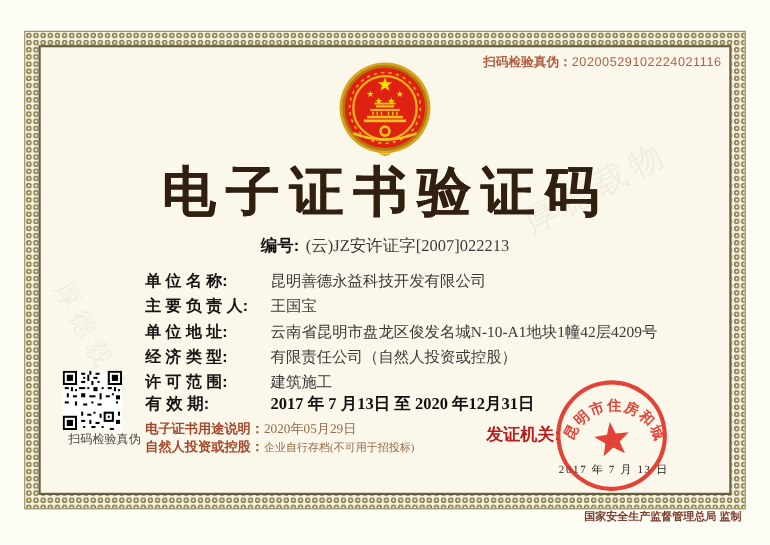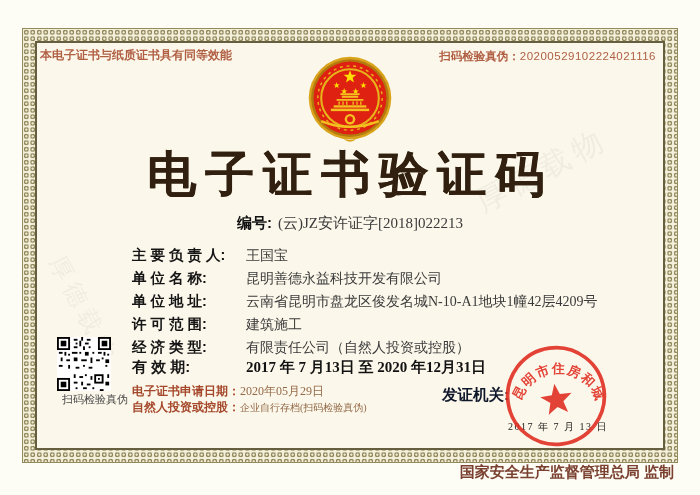--- a/index.html
+++ b/index.html
@@ -29,42 +29,41 @@
   .validity{left:132px;top:358px;white-space:nowrap;}
   .validity .flabel{font-size:15px;}
   .validity .vv{font-weight:700;font-size:15px;color:#111;font-family:"Liberation Serif",serif;}
   .edates{left:132px;top:382px;}
   .eline{height:16px;line-height:16px;white-space:nowrap;}
   .elabel{color:#a5472a;font-weight:700;font-size:12px;}
   .evalue{color:#946a48;font-size:12px;font-family:"Liberation Serif",serif;text-align:center;}
   .evalue.small{font-size:10px;}
   .qr{left:57px;top:337px;width:54px;height:54px;background:#fff;}
   .qrcap{left:40px;top:392px;width:88px;text-align:right;font-size:11px;color:#4a4a4a;}
-  .issuer{left:442px;top:385px;font-size:15.5px;font-weight:700;color:#0f172a;}
+  .issuer{left:442px;top:385px;font-size:15.5px;font-weight:700;color:#b91c1c;}
   .issuedate{left:508px;top:420px;font-size:10px;color:#1a1a1a;letter-spacing:1.5px;
              font-family:"Liberation Serif",serif;z-index:2;}
   .seal{left:504px;top:344px;width:104px;height:104px;transform:rotate(-8deg);
         opacity:.88;z-index:3;pointer-events:none;}
-  .footer{right:26px;top:463px;font-size:15px;font-weight:700;color:#7a4030;}
+  .footer{right:26px;top:463px;font-size:10px;font-weight:700;color:#7a4030;}
   .wm{color:#8a8a8a;opacity:.09;font-size:30px;letter-spacing:6px;pointer-events:none;z-index:1;}
   .wm1{left:470px;top:150px;transform:rotate(-28deg);}
   .wm2{left:70px;top:250px;transform:rotate(62deg);transform-origin:left top;font-size:24px;}
 </style>
 </head>
 <body>
 
 <div class="page">
 
   <div class="band"></div>
   <div class="band-mask"></div>
 
   <div class="layer wm wm1">厚德载物</div>
   <div class="layer wm wm2">厚德载物</div>
 
-  <div class="layer notice">本电子证书与纸质证书具有同等效能</div>
 
   <div class="layer verify">
     <span>扫码检验真伪：</span><span class="code">20200529102224021116</span>
   </div>
 
   <svg class="layer emblem" viewBox="0 0 100 92">
     <path d="M43 86 Q50 93 57 86 Q50 89 43 86" fill="#D9A41B"></path>
     <circle cx="50" cy="44" r="43" fill="#D9A41B"></circle>
     <circle cx="50" cy="44" r="40.5" fill="#B3790F"></circle>
     <circle cx="50" cy="44" r="38" fill="#DE2110"></circle>
@@ -89,51 +88,51 @@
       <rect x="30" y="55" width="40" height="2.6"></rect>
     </g>
     <circle cx="50" cy="66" r="5.5" fill="#F4C020"></circle>
     <circle cx="50" cy="66" r="3" fill="#DE2110"></circle>
     <path d="M20 68 Q50 80 80 68" fill="none" stroke="#F4C020" stroke-width="2.5"></path>
   </svg>
 
   <div class="layer title">电子证书验证码</div>
 
   <div class="layer certno">
-    <span class="cl">编号:</span><span class="cv">(云)JZ安许证字[2018]022213</span>
+    <span class="cl">编号:</span><span class="cv">(云)JZ安许证字[2007]022213</span>
   </div>
 
   <div class="layer fields">
     <div class="frow">
+      <span class="flabel">单  位  名  称:</span><span class="fvalue">昆明善德永益科技开发有限公司</span>
+    </div>
+    <div class="frow">
       <span class="flabel">主 要 负 责 人:</span><span class="fvalue">王国宝</span>
     </div>
     <div class="frow">
-      <span class="flabel">单  位  名  称:</span><span class="fvalue">昆明善德永益科技开发有限公司</span>
-    </div>
-    <div class="frow">
       <span class="flabel">单  位  地  址:</span><span class="fvalue">云南省昆明市盘龙区俊发名城N-10-A1地块1幢42层4209号</span>
     </div>
     <div class="frow">
+      <span class="flabel">经  济  类  型:</span><span class="fvalue">有限责任公司（自然人投资或控股）</span>
+    </div>
+    <div class="frow">
       <span class="flabel">许  可  范  围:</span><span class="fvalue">建筑施工</span>
-    </div>
-    <div class="frow">
-      <span class="flabel">经  济  类  型:</span><span class="fvalue">有限责任公司（自然人投资或控股）</span>
     </div>
   </div>
 
   <div class="layer validity">
     <span class="flabel">有  效  期:</span><span class="vv">2017 年 7 月13日  至   2020 年12月31日</span>
   </div>
 
   <div class="layer edates">
     <div class="eline">
-      <span class="elabel">电子证书申请日期：</span><span class="evalue">2020年05月29日</span>
+      <span class="elabel">电子证书用途说明：</span><span class="evalue">2020年05月29日</span>
     </div>
     <div class="eline">
-      <span class="elabel">自然人投资或控股：</span><span class="evalue small">企业自行存档(扫码检验真伪)</span>
+      <span class="elabel">自然人投资或控股：</span><span class="evalue small">企业自行存档(不可用于招投标)</span>
     </div>
   </div>
 
   <svg class="layer qr" viewBox="0 0 29 29">
     <rect x="0" y="0" width="29" height="29" fill="#fff"></rect>
     <g fill="#000">
       <rect x="0" y="0" width="7" height="7"></rect>
         <rect x="22" y="0" width="7" height="7"></rect>
         <rect x="0" y="22" width="7" height="7"></rect>
     </g>

